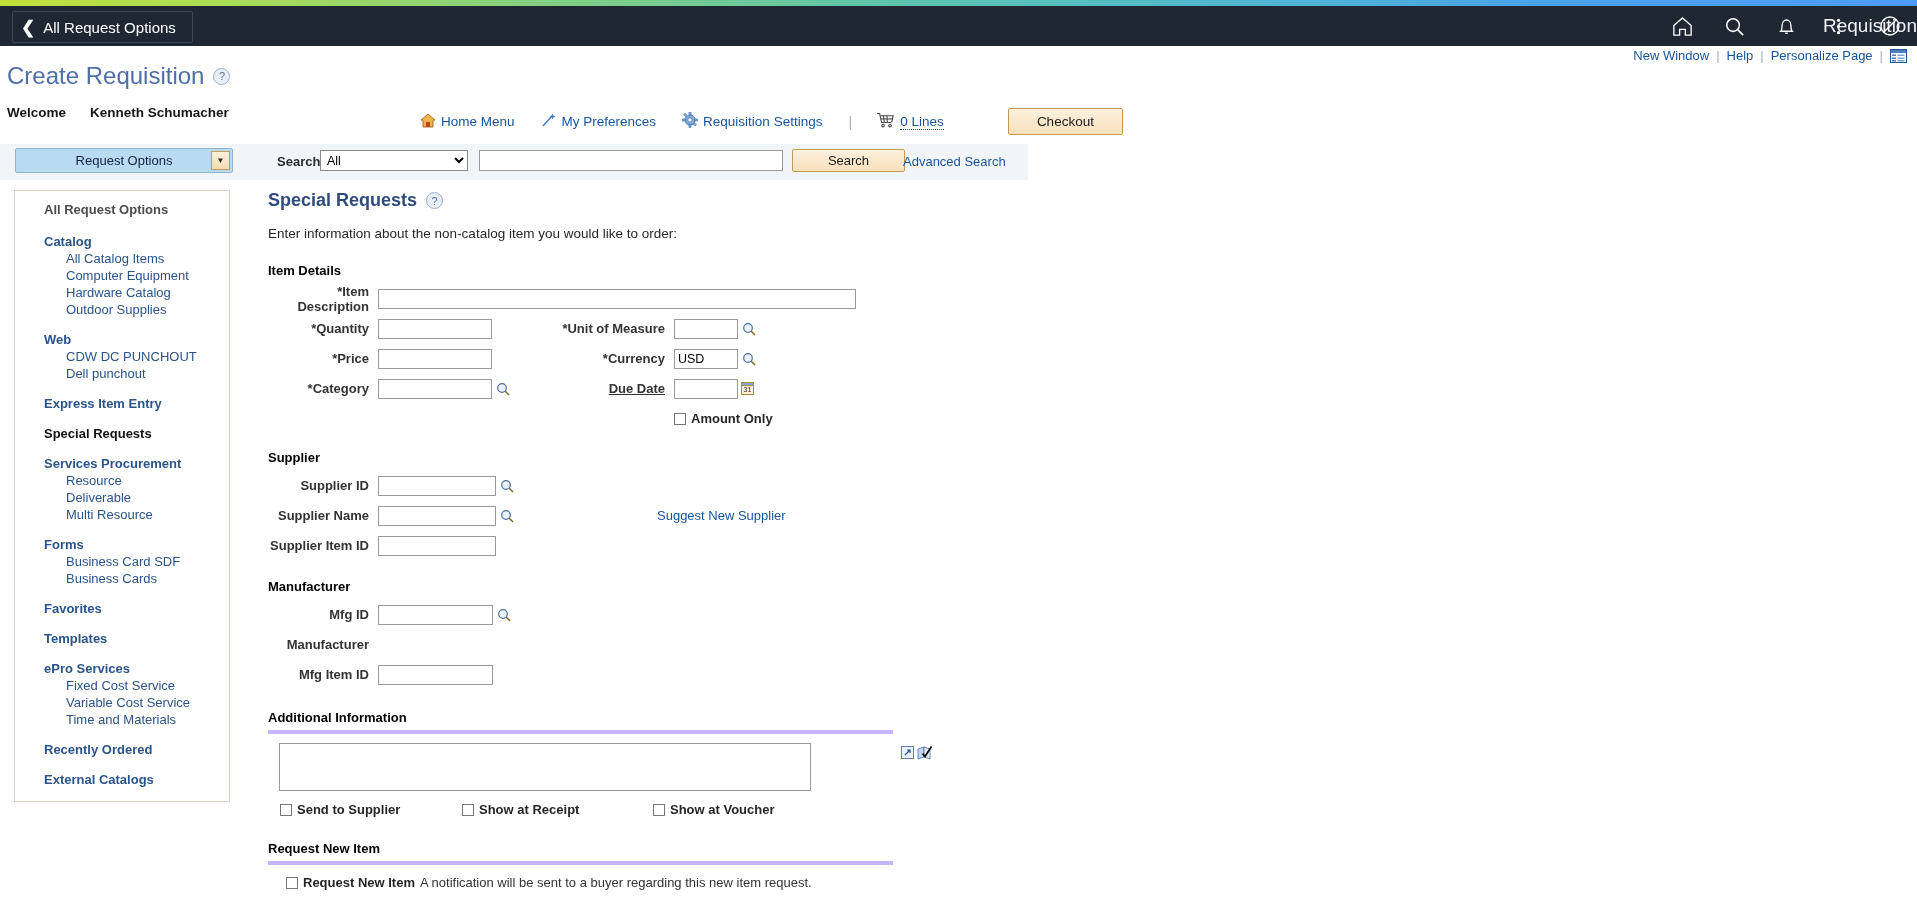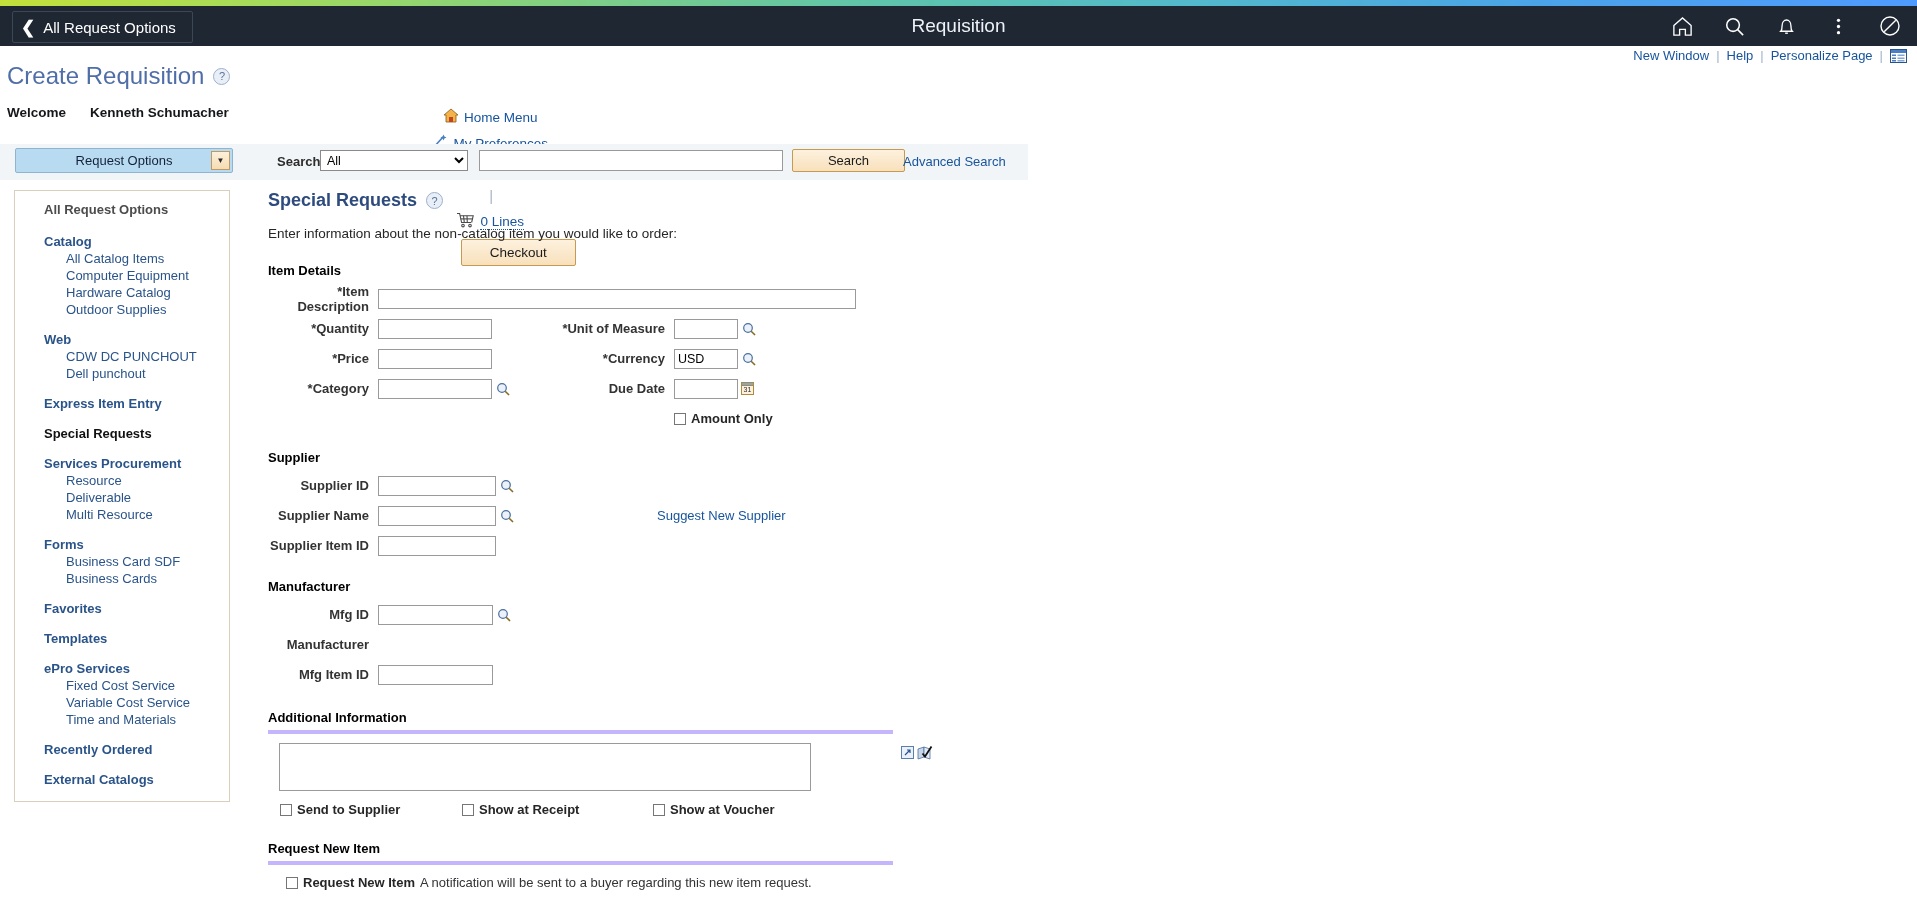--- a/index.html
+++ b/index.html
@@ -33,21 +33,21 @@
     border-radius: 2px;
     display: flex; align-items: center; gap: 8px;
     color: #ffffff;
     font-size: 15px;
     cursor: pointer;
   }
   .back-pill .chev { font-size: 17px; line-height: 1; font-weight: bold; }
   .navbar-title {
     position: absolute; top: 0; left: 0;
     width: 1917px; height: 40px;
-    display: flex; align-items: center; justify-content: center;
+    display: flex; align-items: center; justify-content: flex-end;
     color: #eef1f5;
     font-size: 19px;
     pointer-events: none;
   }
   .nav-icons {
     position: absolute; top: 0; right: 14px; height: 40px;
     display: flex; align-items: center; gap: 26px;
   }
   .nav-icons .ni { cursor: pointer; display: flex; align-items: center; justify-content: center; width: 26px; height: 26px; }
   .nav-icons svg { display: block; }
@@ -83,21 +83,20 @@
     position: absolute; top: 105px; left: 7px;
     font-size: 13.5px; color: #16171a; font-weight: bold;
     display: flex; gap: 24px;
   }
 
   
   .toolbar {
     position: absolute; top: 108px; left: 420px;
     display: flex; align-items: center; gap: 8px;
     font-size: 13.5px;
-    flex-direction: column;
   }
   .tb-item { display: flex; align-items: center; gap: 5px; margin-right: 18px; cursor: pointer; }
   .tb-item .lbl { color: #17549d; }
   .tb-sep { color: #aab6c4; margin: 0 16px 0 0; font-size: 15px; }
   .cart-lines { color: #17549d; border-bottom: 1px dotted #17549d; cursor: pointer; }
   .btn-checkout {
     margin-left: 38px;
     background: linear-gradient(to bottom, #fdf1de 0%, #f8e0bb 100%);
     border: 1px solid #c79a52;
     border-radius: 2px;
@@ -509,21 +508,21 @@
 
   <div class="frow">
     <span class="flabel" style="width:110px">*Category</span>
     <input class="fin" style="width: 114px;" type="text" value="">
     <span class="lens">
       <svg width="14" height="14" viewBox="0 0 14 14" fill="none">
           <circle cx="6" cy="6" r="4.3" stroke="#4a6f9e" stroke-width="1.2" fill="#eaf1fa"></circle>
           <line x1="9.2" y1="9.2" x2="13" y2="13" stroke="#8a6a1e" stroke-width="1.6"></line>
         </svg>
     </span>
-    <span class="flabel" style="width:164px; padding-right:9px;">Due Date</span>
+    <span class="flabel" style="width:164px; padding-right:9px;text-decoration:underline;">Due Date</span>
     <input class="fin" style="width: 64px;" type="text" value="">
     <span class="calico">
       <svg width="13" height="13" viewBox="0 0 13 13">
         <rect x="0.5" y="0.5" width="12" height="12" fill="#fdf1de" stroke="#b08a3c"></rect>
         <rect x="0.5" y="0.5" width="12" height="3" fill="#7fa8d8" stroke="#b08a3c"></rect>
         <text x="6.5" y="10" font-size="7" text-anchor="middle" fill="#2a2a2a" font-family="Liberation Sans, sans-serif">31</text>
       </svg>
     </span>
   </div>
 

